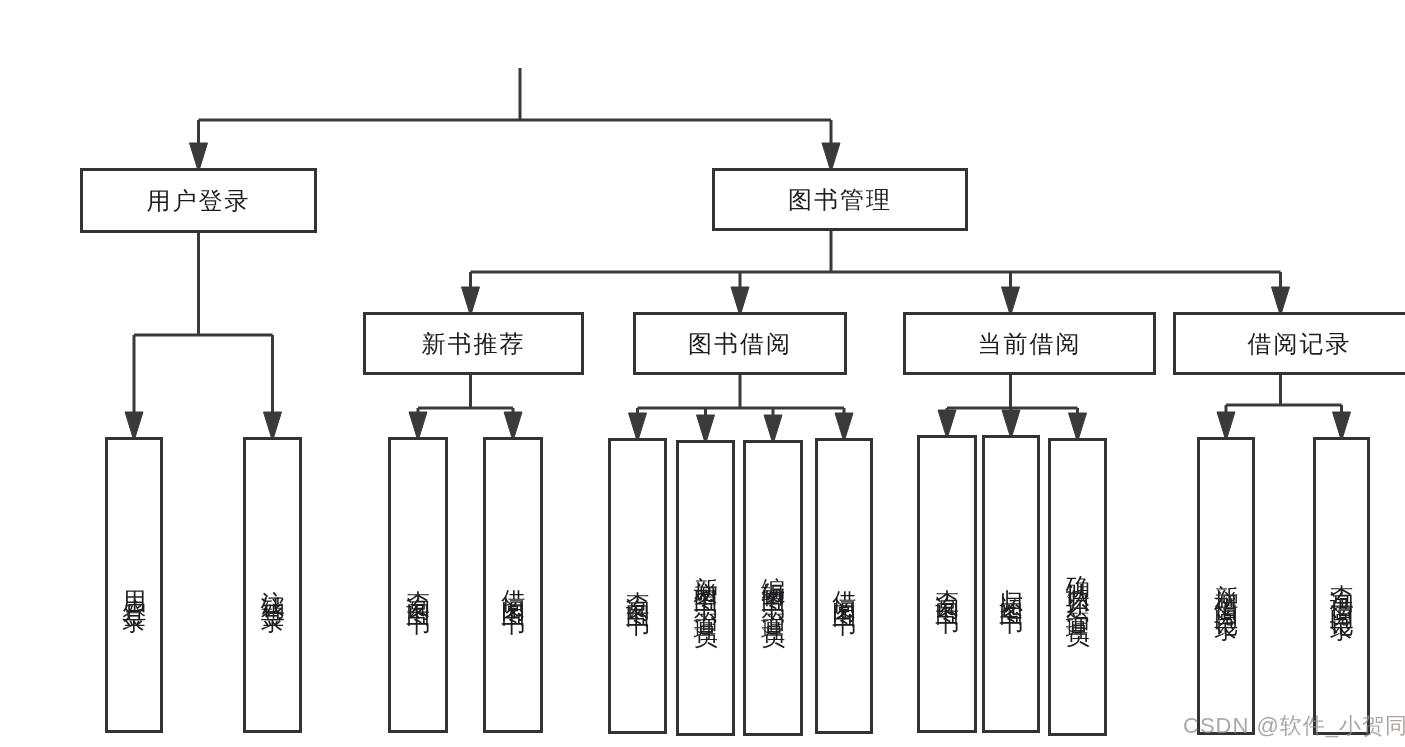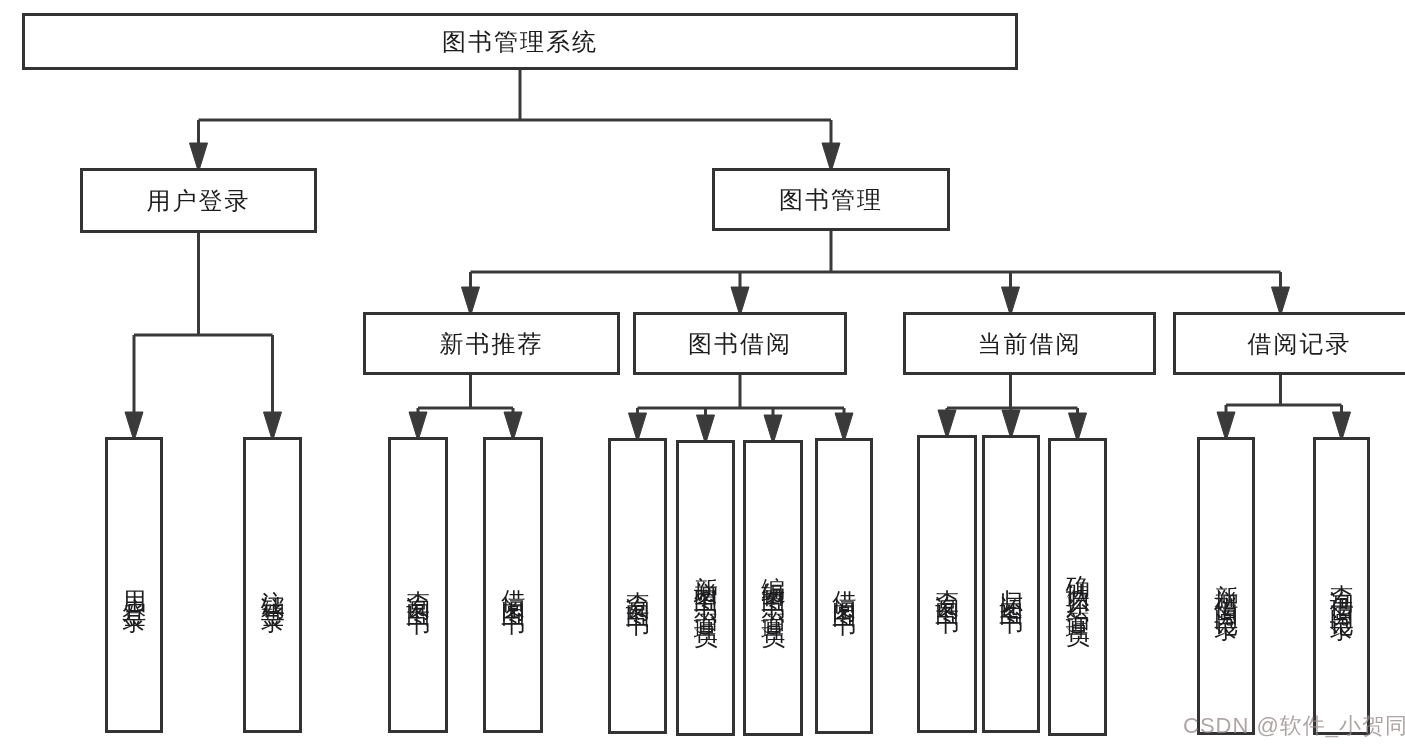--- a/index.html
+++ b/index.html
@@ -66,30 +66,27 @@
       <path d="M 740 373 L 740 408 M 637.5 408 L 844 408 M 637.5 408 L 637.5 418 M 705.5 408 L 705.5 420 M 773 408 L 773 420 M 844 408 L 844 418"></path>
       <polygon points="938,410 956,410 947,439"></polygon>
       <polygon points="1002,410 1020,410 1011,439"></polygon>
       <polygon points="1068.5,413 1086.5,413 1077.5,442"></polygon>
       <path d="M 1010.5 373 L 1010.5 408 M 947 408 L 1077.5 408 M 947 408 L 947 415 M 1011 408 L 1011 415 M 1077.5 408 L 1077.5 418"></path>
       <polygon points="1217,412 1235,412 1226,441"></polygon>
       <polygon points="1332.5,412 1350.5,412 1341.5,441"></polygon>
       <path d="M 1280.5 373 L 1280.5 405 M 1226 405 L 1341.5 405 M 1226 405 L 1226 417 M 1341.5 405 L 1341.5 417"></path>
     </svg>
   <div class="watermark">CSDN @软件_小贺同学</div>
-<div class="node" style="left: 22px; top: 13px; width: 996px; height: 57px;">
-      <span>图书管理系统</span>
-    </div>
     <div class="node" style="left: 80px; top: 168px; width: 237px; height: 65px;">
       <span>用户登录</span>
     </div>
-    <div class="node" style="left: 712px; top: 168px; width: 238px; height: 63px;">
+    <div class="node" style="left: 712px; top: 168px; width: 256px; height: 63px;">
       <span>图书管理</span>
     </div>
-    <div class="node" style="left: 363px; top: 312px; width: 257px; height: 63px;">
+    <div class="node" style="left: 363px; top: 312px; width: 221px; height: 63px;">
       <span>新书推荐</span>
     </div>
     <div class="node" style="left: 633px; top: 312px; width: 214px; height: 63px; font-family: Liberation Serif, serif;">
       <span>图书借阅</span>
     </div>
     <div class="node" style="left: 903px; top: 312px; width: 253px; height: 63px;">
       <span>当前借阅</span>
     </div>
     <div class="node" style="left: 1173px; top: 312px; width: 253px; height: 63px;">
       <span>借阅记录</span>

